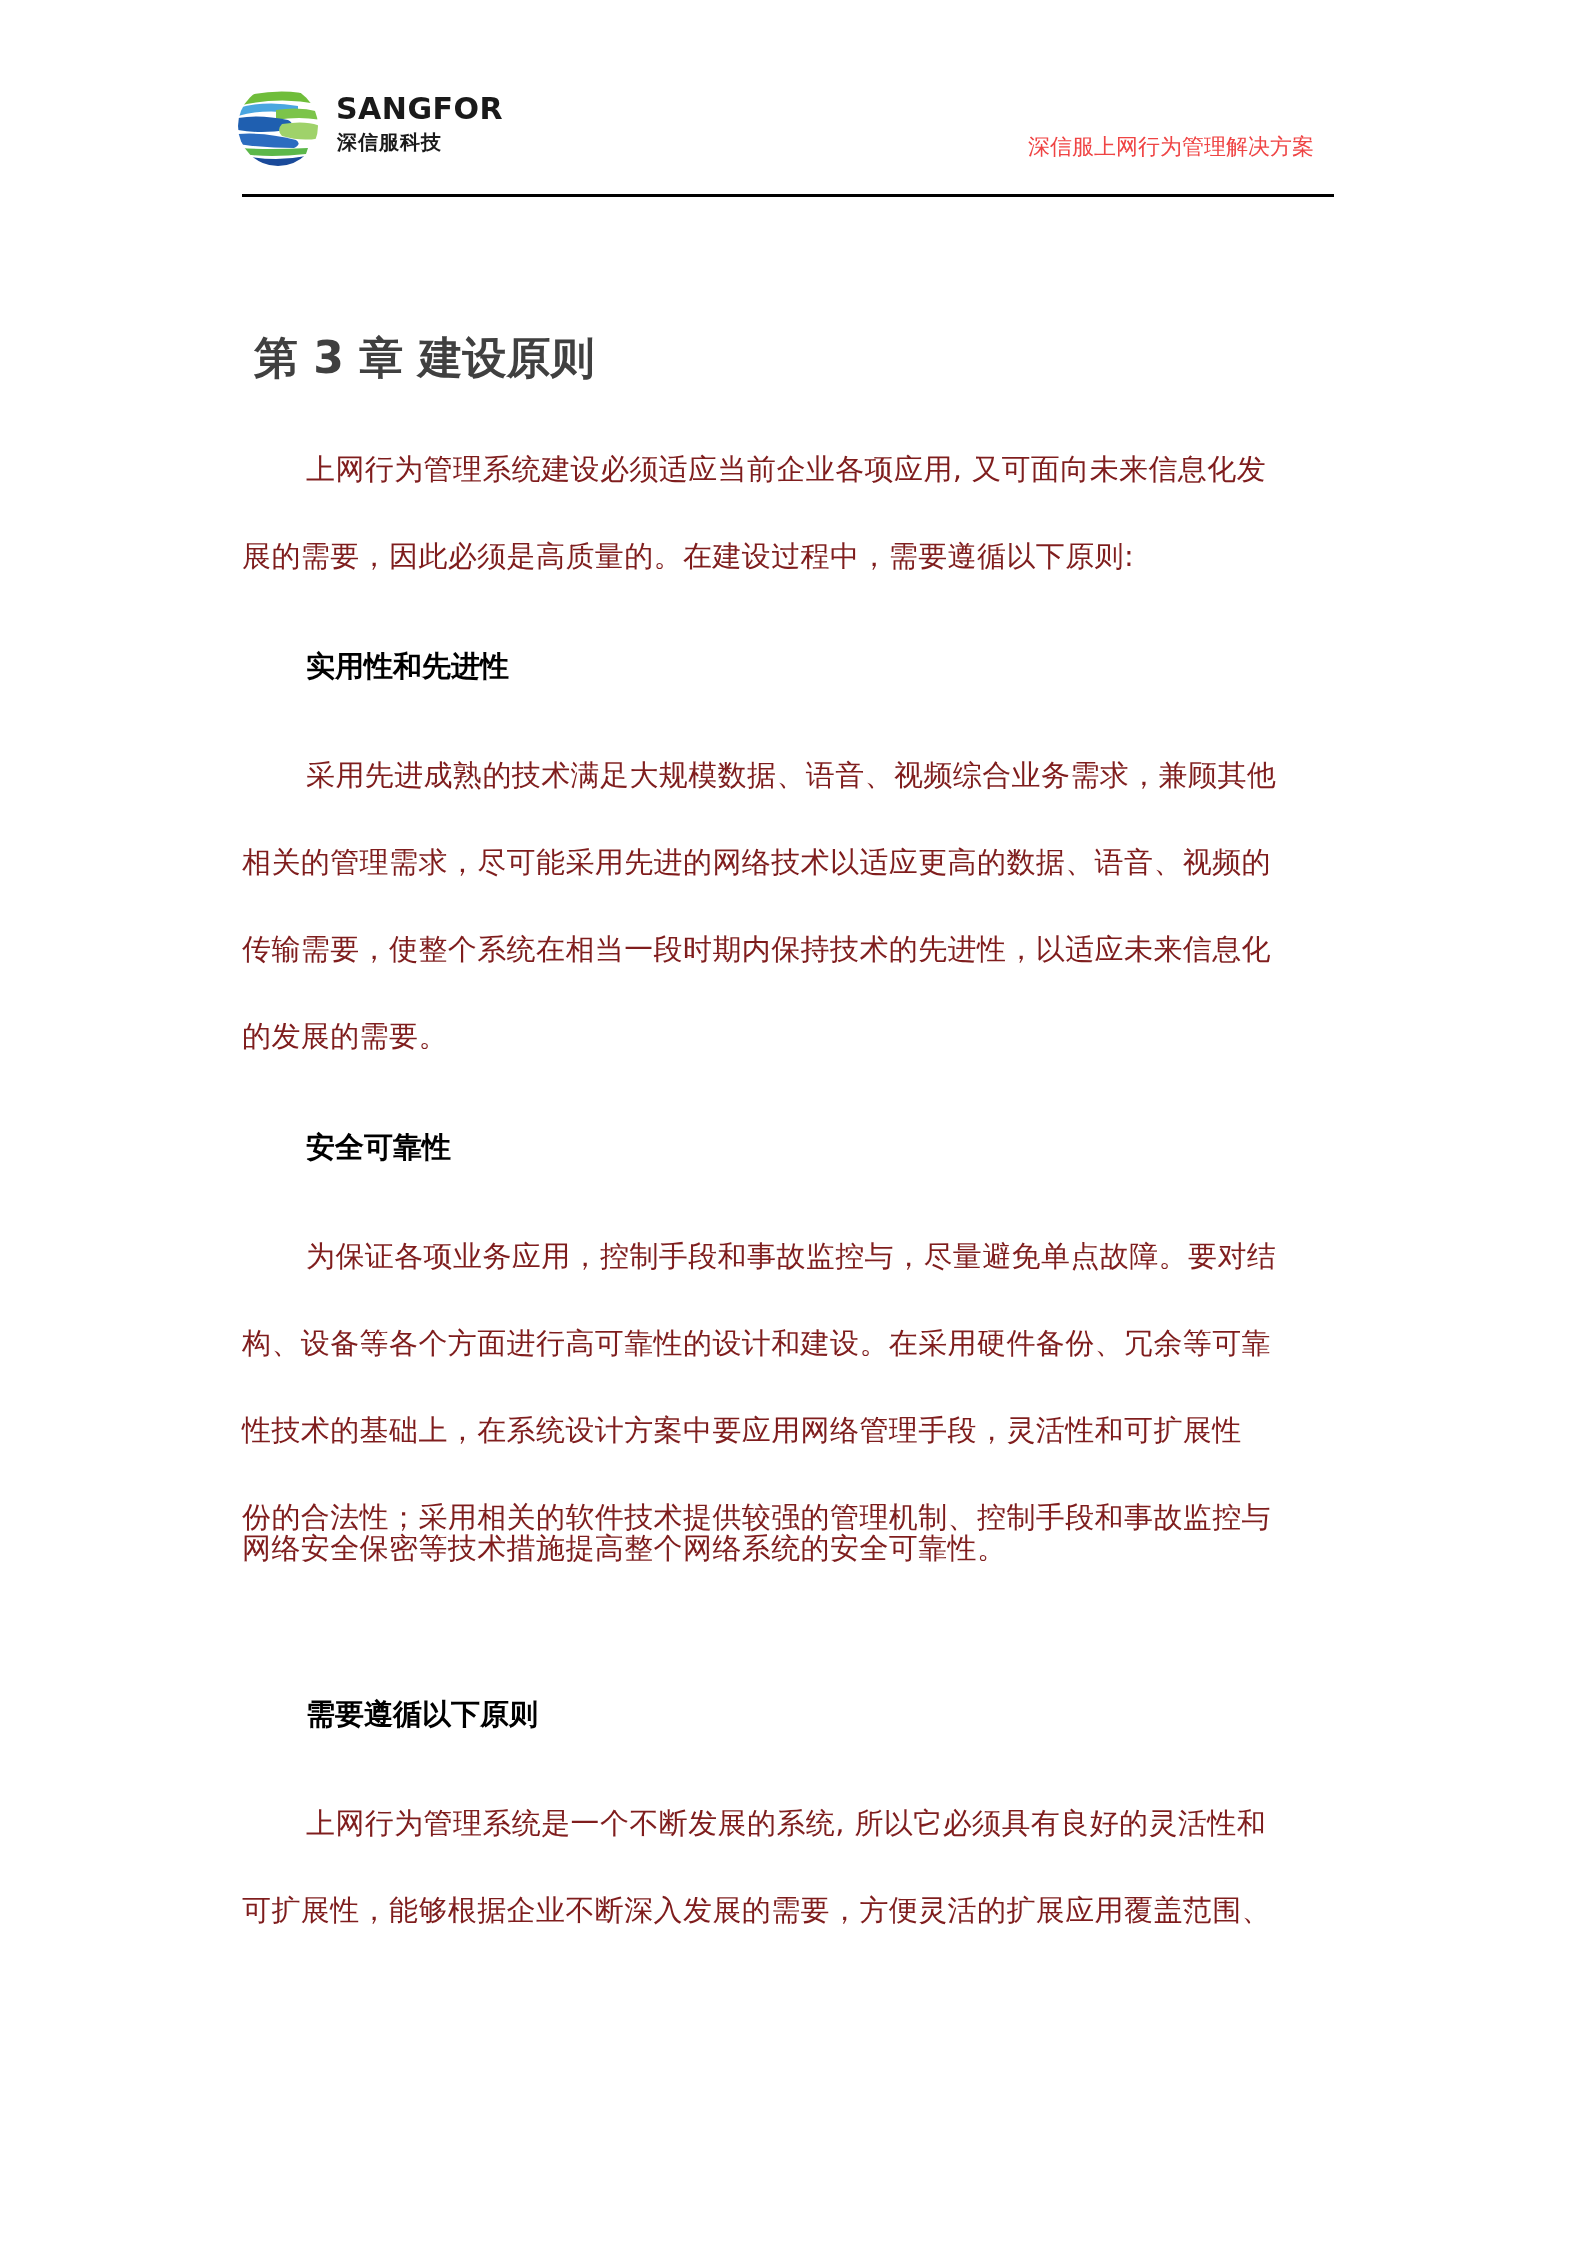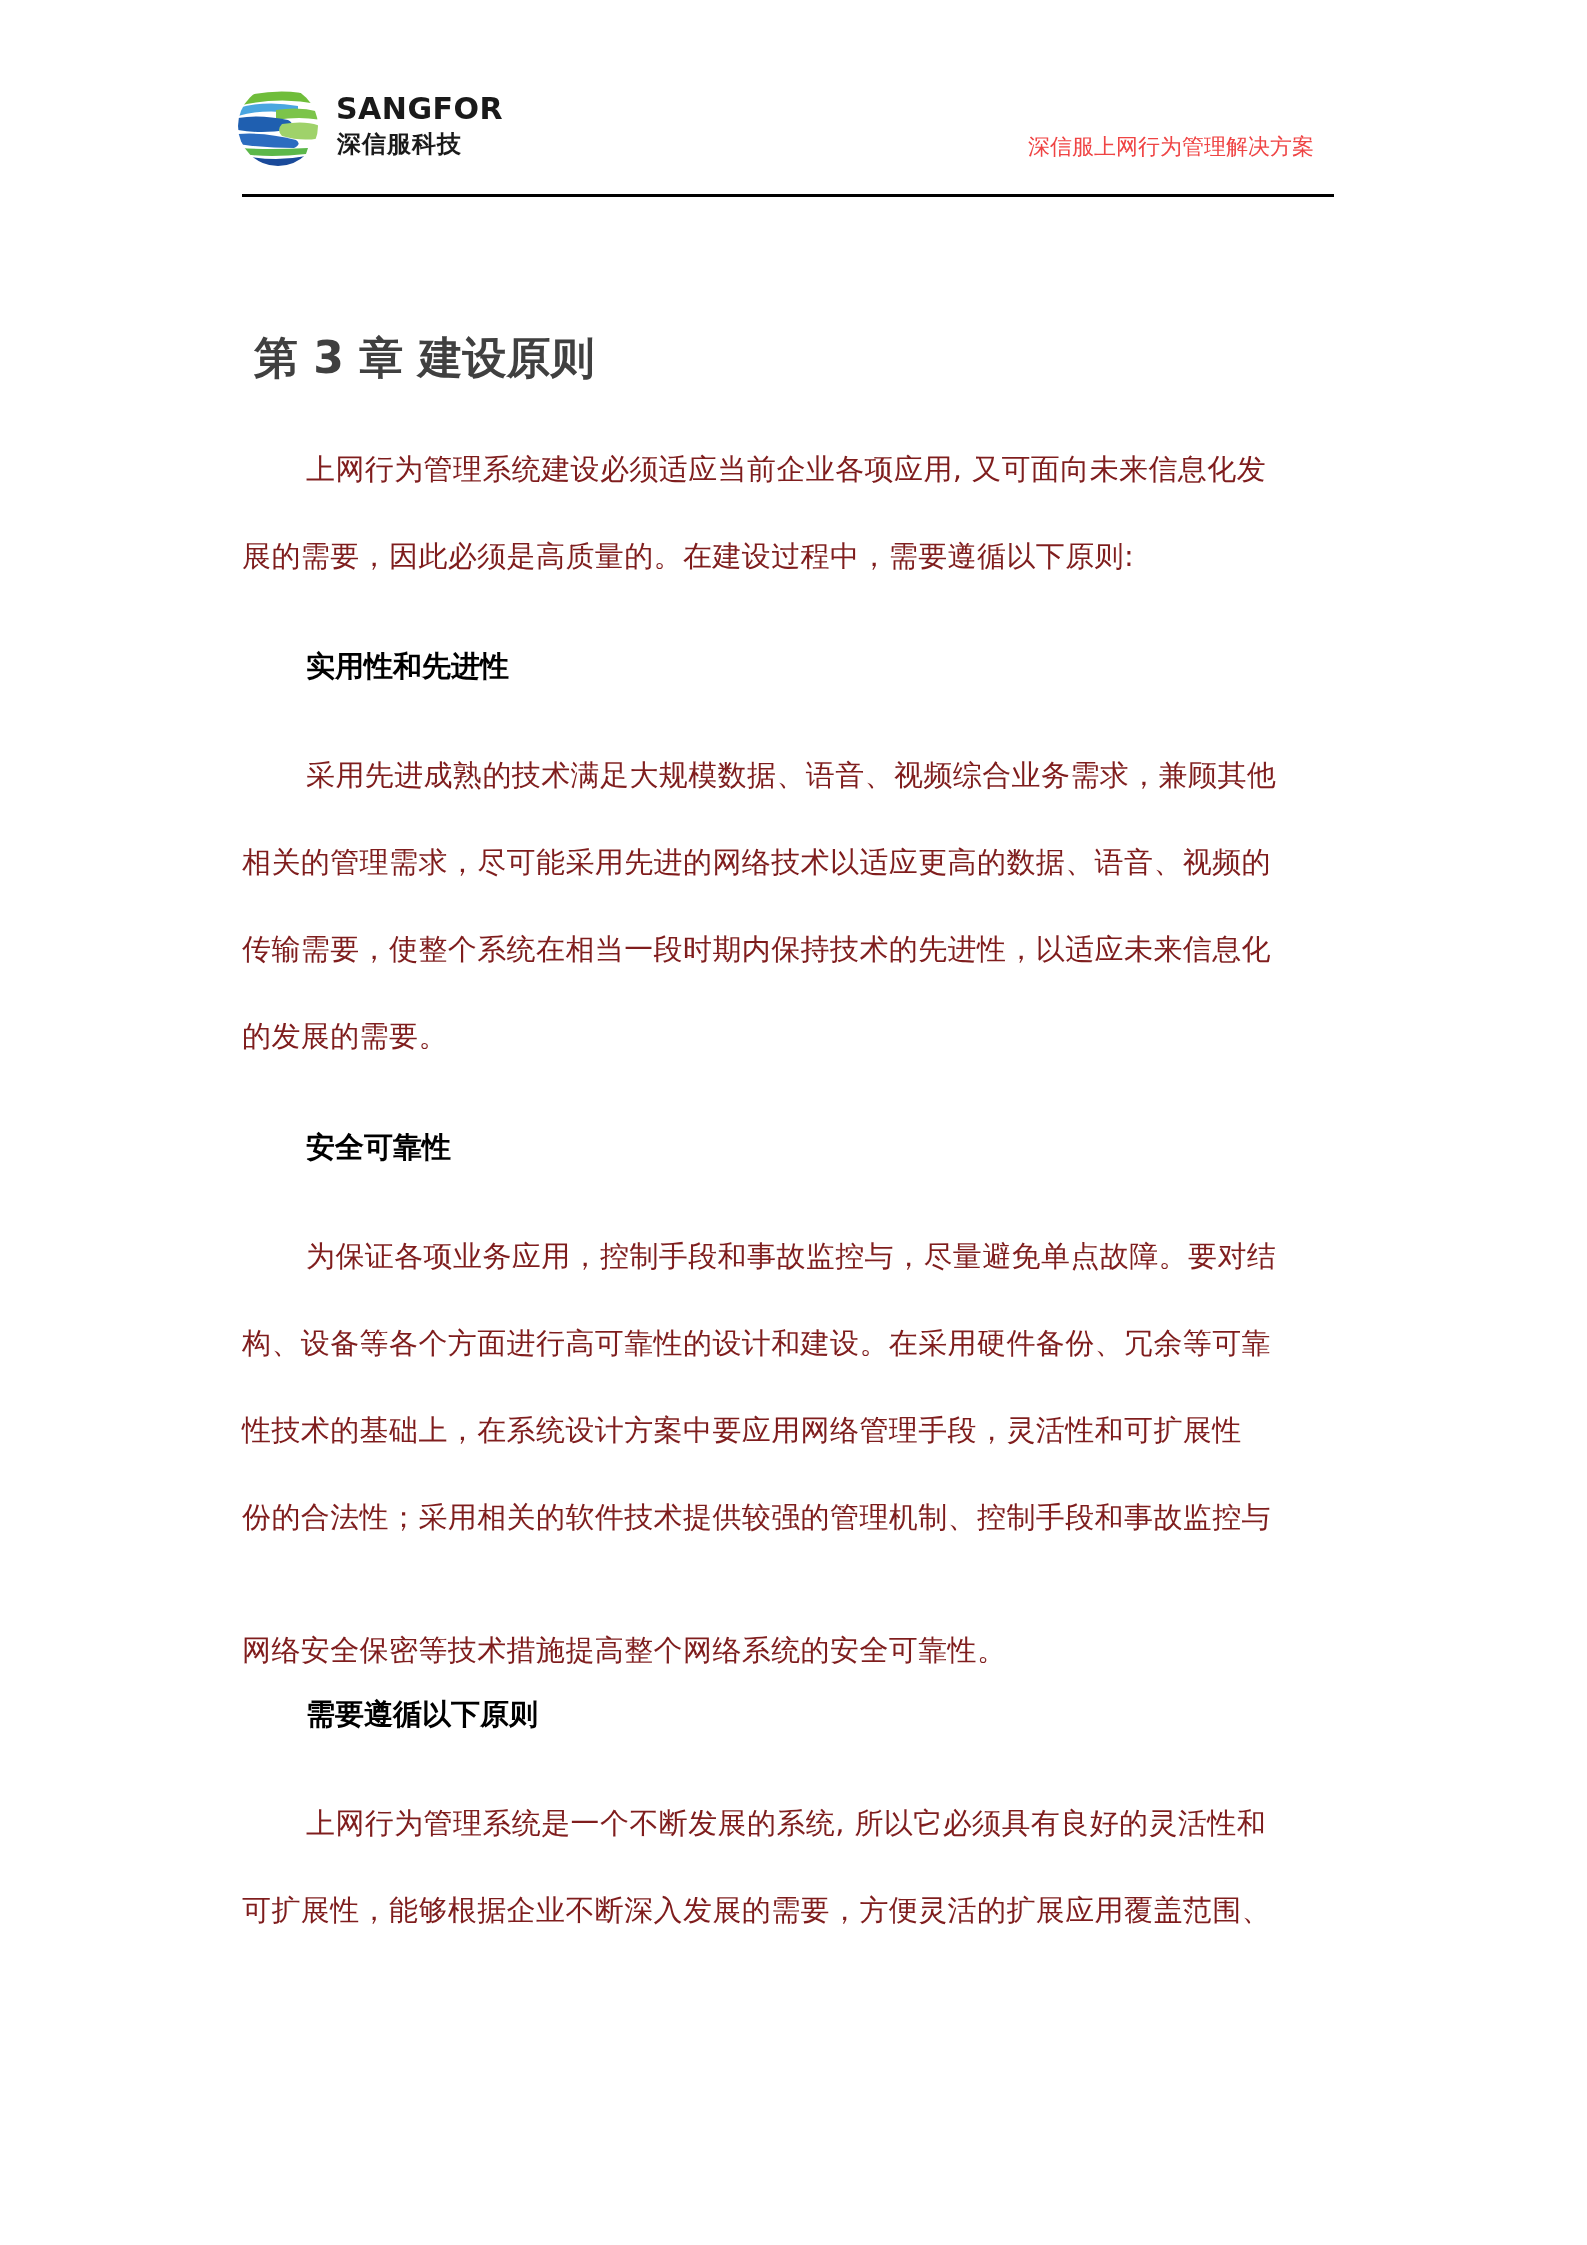--- a/index.html
+++ b/index.html
@@ -45,21 +45,21 @@
       font-size: 30px;
       letter-spacing: 0.5px;
       color: #1a1a1a;
       line-height: 1;
     }
     .logo-cn {
       position: absolute;
       left: 101px;
       top: 48px;
       font-weight: bold;
-      font-size: 24px;
+      font-size: 20px;
       color: #1a1a1a;
       letter-spacing: 1px;
       line-height: 1;
     }
     .doc-title {
       position: absolute;
       right: 253px;
       top: 136px;
       font-size: 22px;
       color: #ef4444;
@@ -149,18 +149,18 @@
   <div class="line indent" style="top:761px;">采用先进成熟的技术满足大规模数据、语音、视频综合业务需求，兼顾其他</div>
   <div class="line noindent" style="top:848px;">相关的管理需求，尽可能采用先进的网络技术以适应更高的数据、语音、视频的</div>
   <div class="line noindent" style="top:935px;">传输需要，使整个系统在相当一段时期内保持技术的先进性，以适应未来信息化</div>
   <div class="line noindent" style="top:1022px;">的发展的需要。</div>
 
   <div class="subhead" style="top:1133px;">安全可靠性</div>
   <div class="line indent" style="top:1242px;">为保证各项业务应用，控制手段和事故监控与，尽量避免单点故障。要对结</div>
   <div class="line noindent" style="top:1329px;">构、设备等各个方面进行高可靠性的设计和建设。在采用硬件备份、冗余等可靠</div>
   <div class="line noindent" style="top:1416px;">性技术的基础上，在系统设计方案中要应用网络管理手段，灵活性和可扩展性</div>
   <div class="line noindent" style="top:1503px;">份的合法性；采用相关的软件技术提供较强的管理机制、控制手段和事故监控与</div>
-  <div class="line noindent" style="top:1636px;text-align:right;">网络安全保密等技术措施提高整个网络系统的安全可靠性。</div>
+  <div class="line noindent" style="top:1534px;text-align:right;">网络安全保密等技术措施提高整个网络系统的安全可靠性。</div>
 
   <div class="subhead" style="top:1700px;">需要遵循以下原则</div>
   <div class="line indent" style="top:1809px;">上网行为管理系统是一个不断发展的系统, 所以它必须具有良好的灵活性和</div>
   <div class="line noindent" style="top:1896px;">可扩展性，能够根据企业不断深入发展的需要，方便灵活的扩展应用覆盖范围、</div>
 </div>
 
 </body></html>

